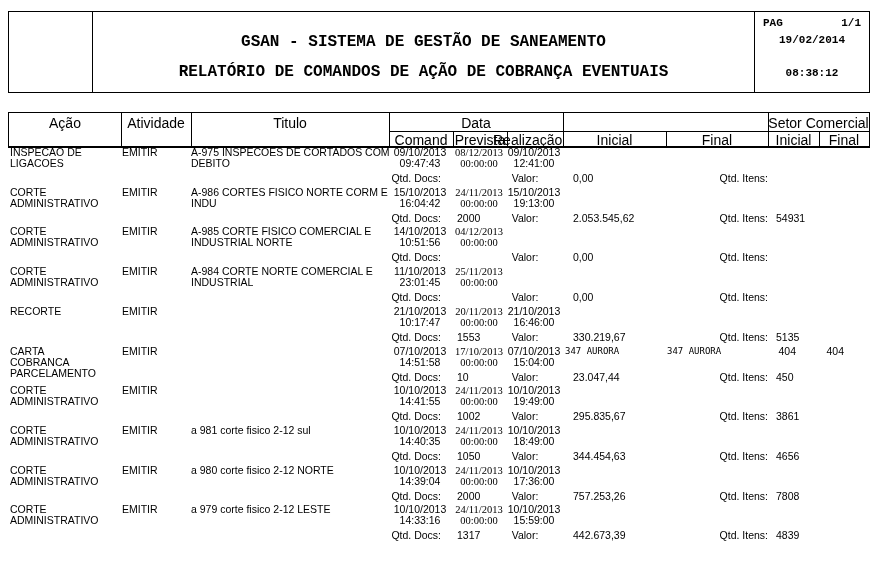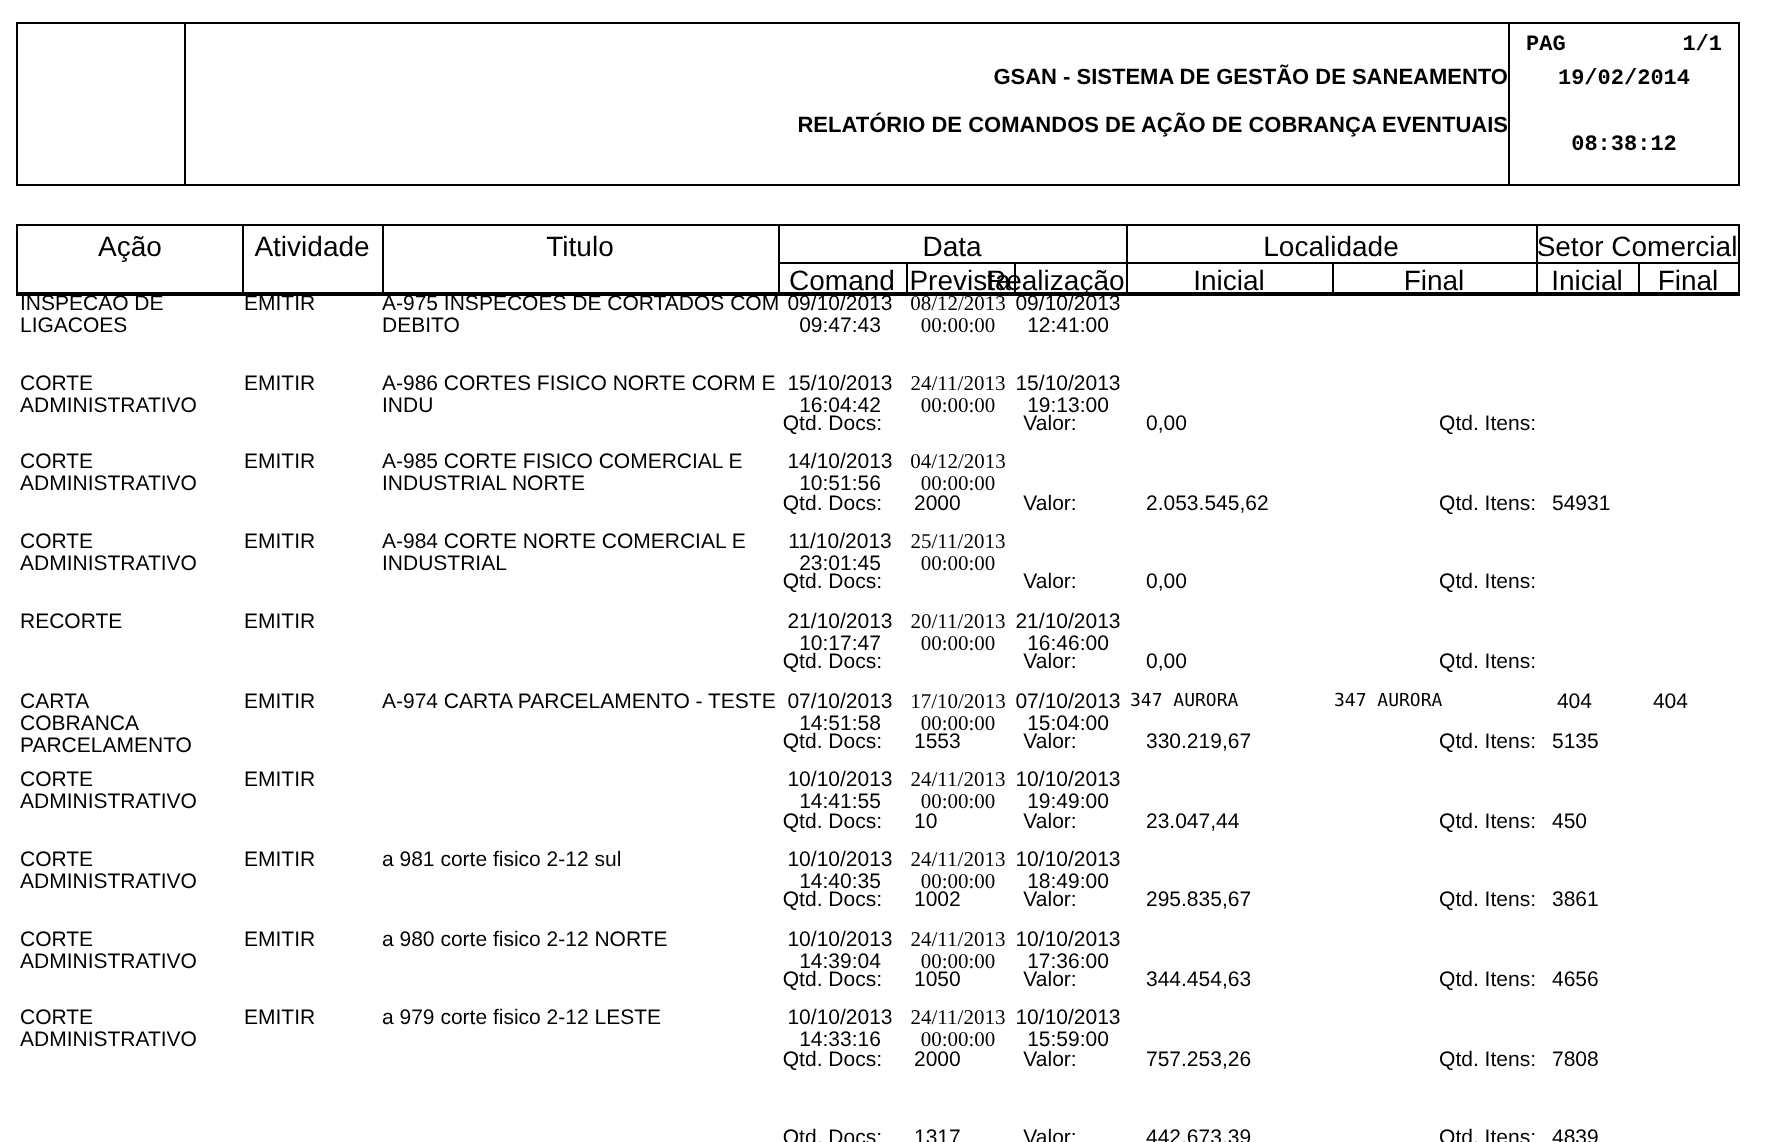--- a/index.html
+++ b/index.html
@@ -3,23 +3,23 @@
 <meta charset="utf-8">
 <style>
   html,body{margin:0;padding:0;background:#fff;}
   #page{position:relative;width:890px;height:571px;background:#ffffff;
         font-family:"Liberation Sans",sans-serif;color:#000;overflow:hidden;}
 
   
   #report-header{position:absolute;left:8px;top:11px;width:860px;height:80px;
                  border:1px solid #000;display:flex;}
   #logo-cell{width:83px;border-right:1px solid #000;}
-  #title-cell{flex:1;text-align:right;
-              font-family:Liberation Sans, sans-serif;
-              font-weight:bold;font-size:11px;}
+  #title-cell{flex:1;text-align:center;
+              font-family:Liberation Mono, monospace;
+              font-weight:bold;font-size:16px;}
   #title-cell .t1{margin-top:21px;}
   #title-cell .t2{margin-top:12px;}
   #pag-cell{width:114px;border-left:1px solid #000;
             font-family:"Liberation Mono","DejaVu Sans Mono",monospace;
             font-weight:bold;font-size:11px;}
   #pag-cell .pline{margin:5px 8px 0 8px;display:flex;justify-content:space-between;}
   #pag-cell .pdate{margin-top:5px;text-align:center;}
   #pag-cell .ptime{margin-top:21px;text-align:center;}
 
   
@@ -40,21 +40,21 @@
   .c-atividade {left:122px;width:66px;}
   .c-titulo    {left:191px;width:200px;}
   .c-comando   {left:388px;width:64px;text-align:center;}
   .c-prevista  {left:452px;width:54px;text-align:center;font-family:Liberation Serif, serif;}
   .c-realizacao{left:506px;width:56px;text-align:center;}
   .c-locini{left:565px;width:100px;font-family:"DejaVu Sans Mono",monospace;font-size:9px;}
   .c-locfin{left:667px;width:100px;font-family:"DejaVu Sans Mono",monospace;font-size:9px;}
   .c-setini{left:756px;width:40px;text-align:right;}
   .c-setfin{left:804px;width:40px;text-align:right;}
   .subline{position:absolute;top:26px;left:0;width:890px;height:12px;}
-  .subline span{position:absolute;white-space:nowrap;margin-top:34px;}
+  .subline span{position:absolute;white-space:nowrap;}
   .l-qtddocs {left:385px;width:56px;text-align:right;}
   .v-qtddocs {left:457px;}
   .l-valor   {left:495px;width:60px;text-align:center;}
   .v-valor   {left:573px;}
   .l-qtditens{left:710px;width:58px;text-align:right;}
   .v-qtditens{left:776px;}
 </style>
 </head>
 <body>
 
@@ -85,21 +85,20 @@
     <div class="vl" style="left:759px"></div>
     <div class="vl half" style="left:444px"></div>
     <div class="vl half" style="left:498px"></div>
     <div class="vl half" style="left:657px"></div>
     <div class="vl half" style="left:810px"></div>
 
     <div class="lbl r1" style="left:0;width:112px">Ação</div>
     <div class="lbl r1" style="left:112px;width:70px">Atividade</div>
     <div class="lbl r1" style="left:182px;width:198px">Titulo</div>
     <div class="lbl r1" style="left:380px;width:174px">Data</div>
-    <div class="lbl r1" style="left:554px;width:205px">Localidade</div>
     <div class="lbl r1" style="left:759px;width:101px">Setor Comercial</div>
 
     <div class="lbl r2" style="left:380px;width:64px">Comand</div>
     <div class="lbl r2" style="left:444px;width:54px">Prevista</div>
     <div class="lbl r2" style="left:484px;width:56px">Realização</div>
     <div class="lbl r2" style="left:554px;width:103px">Inicial</div>
     <div class="lbl r2" style="left:657px;width:102px">Final</div>
     <div class="lbl r2" style="left:759px;width:51px">Inicial</div>
     <div class="lbl r2" style="left:810px;width:50px">Final</div>
   </div>
@@ -250,21 +249,20 @@
       <span class="l-valor">Valor:</span>
       <span class="v-valor">330.219,67</span>
       <span class="l-qtditens">Qtd. Itens:</span>
       <span class="v-qtditens">5135</span>
     </div>
   </div>
 
   <div class="row" style="top: 346px;">
     <div class="cell c-acao">CARTA COBRANCA PARCELAMENTO</div>
     <div class="cell c-atividade">EMITIR</div>
-    <div class="cell c-titulo">A-974 CARTA PARCELAMENTO - TESTE</div>
     <div class="cell c-comando">
       <div>07/10/2013</div>
       <div>14:51:58</div>
     </div>
     <div class="cell c-prevista">
       <div>17/10/2013</div>
       <div>00:00:00</div>
     </div>
     <div class="cell c-realizacao">
       <div>07/10/2013</div>

